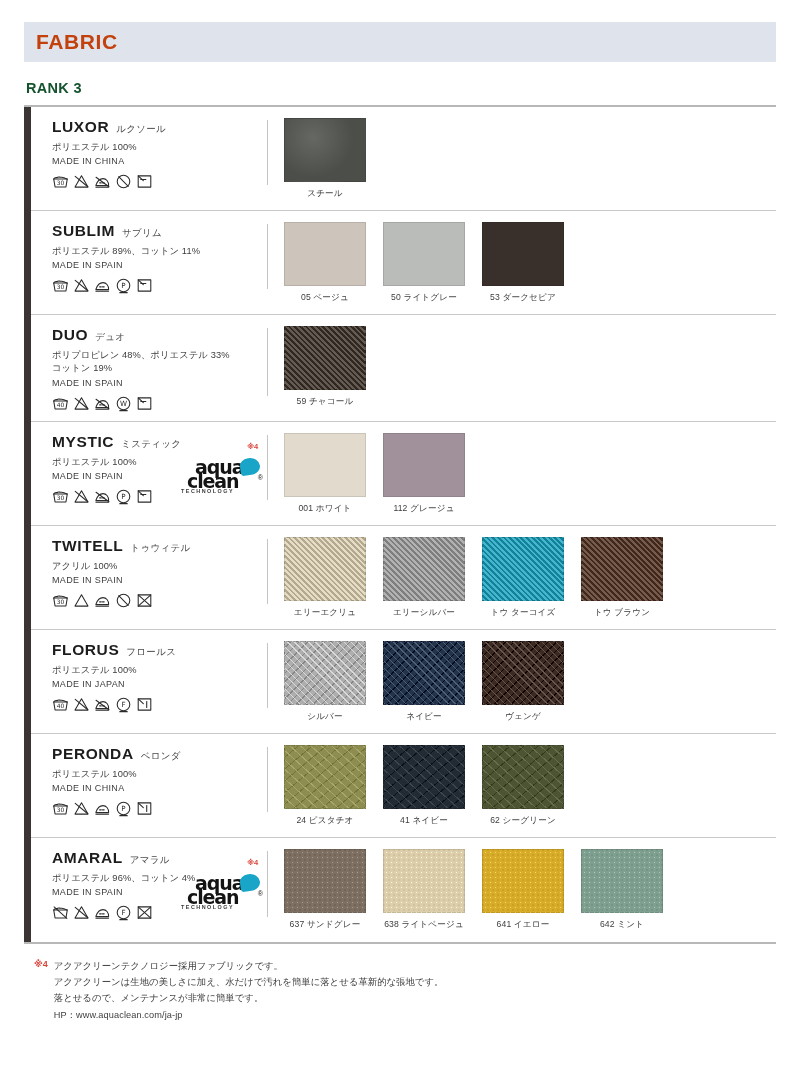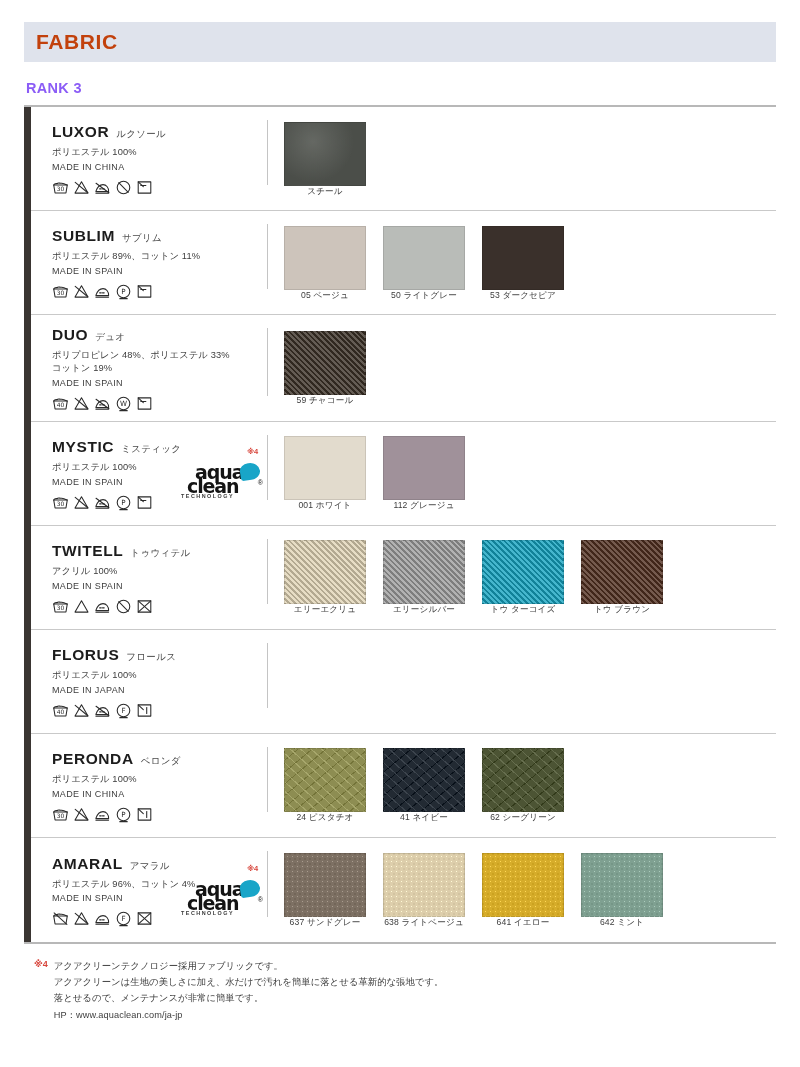--- a/index.html
+++ b/index.html
@@ -28,21 +28,21 @@
     color: #c2410c;
   }
 
   
   .rank-label {
     margin-top: 18px;
     margin-left: 2px;
     font-size: 14.5px;
     font-weight: bold;
     letter-spacing: 0.3px;
-    color: #8b5cf6;
+    color: #14532d;
   }
 
   
   .fabric-table {
     position: relative;
     margin-top: 9px;
     border-top: 2px solid #b8b8b8;
     border-bottom: 2px solid #b8b8b8;
     width: 752px;
   }
@@ -50,21 +50,21 @@
     position: absolute;
     left: 0; top: 0; bottom: 0;
     width: 7px;
     background: #3a3532;
     z-index: 3;
   }
 
   .fabric-row {
     position: relative;
     display: flex;
-    align-items: center;
+    align-items: flex-start;
     border-bottom: 1px solid #c9c9c9;
     padding: 11px 0 9px 0;
     min-height: 104px;
   }
   .fabric-row:last-child { border-bottom: none; }
 
   
   .info-col {
     width: 243px;
     flex: 0 0 243px;
@@ -169,20 +169,21 @@
     display: flex;
     gap: 17px;
     padding-left: 16px;
   }
   .swatch-item { width: 82px; }
   .swatch {
     width: 82px; height: 64px;
     border: 1px solid rgba(0,0,0,0.10);
   }
   .swatch-label {
+    margin-top: 6px;
     font-size: 8.6px;
     color: #3d3d3d;
     text-align: center;
     letter-spacing: 0.15px;
     white-space: nowrap;
   }
 
   
   .footnote {
     margin-top: 14px;
@@ -566,20 +567,34 @@
               <span>
                 <svg class="care-sym" width="17" height="17" viewBox="0 0 20 20" fill="none" stroke="#2b2b2b" stroke-width="1.25" stroke-linecap="round" stroke-linejoin="round">
                   <rect x="2.6" y="3.4" width="14.8" height="13.2"></rect>
                   <path d="M2.6 3.4 L8.6 9"></path>
                   <path d="M12.6 6.4 V13.6"></path>
                 </svg>
               </span>
             </div>
           </div>
           <div class="v-divider"></div>
+          <div class="swatch-col">
+            <div class="swatch-item">
+              <div class="swatch" style="background:repeating-linear-gradient(45deg,rgb(218,218,218) 0 1px,transparent 1px 5px),repeating-linear-gradient(-45deg,rgb(132,132,132) 0 1px,transparent 1px 6px),#aeaeae;"></div>
+              <div class="swatch-label">シルバー</div>
+            </div>
+            <div class="swatch-item">
+              <div class="swatch" style="background:repeating-linear-gradient(45deg,rgb(79,96,118) 0 1px,transparent 1px 5px),repeating-linear-gradient(-45deg,rgb(0,10,32) 0 1px,transparent 1px 6px),#23344a;"></div>
+              <div class="swatch-label">ネイビー</div>
+            </div>
+            <div class="swatch-item">
+              <div class="swatch" style="background:repeating-linear-gradient(45deg,rgb(102,86,78) 0 1px,transparent 1px 5px),repeating-linear-gradient(-45deg,rgb(16,0,0) 0 1px,transparent 1px 6px),#3a2a22;"></div>
+              <div class="swatch-label">ヴェンゲ</div>
+            </div>
+          </div>
         </div>
         <div class="fabric-row">
           <div class="info-col">
             <div class="name-line">
               <span class="name-en">PERONDA</span>
               <span class="name-jp">ベロンダ</span>
             </div>
             <div class="composition">
               <div>ポリエステル 100%</div>
             </div>

